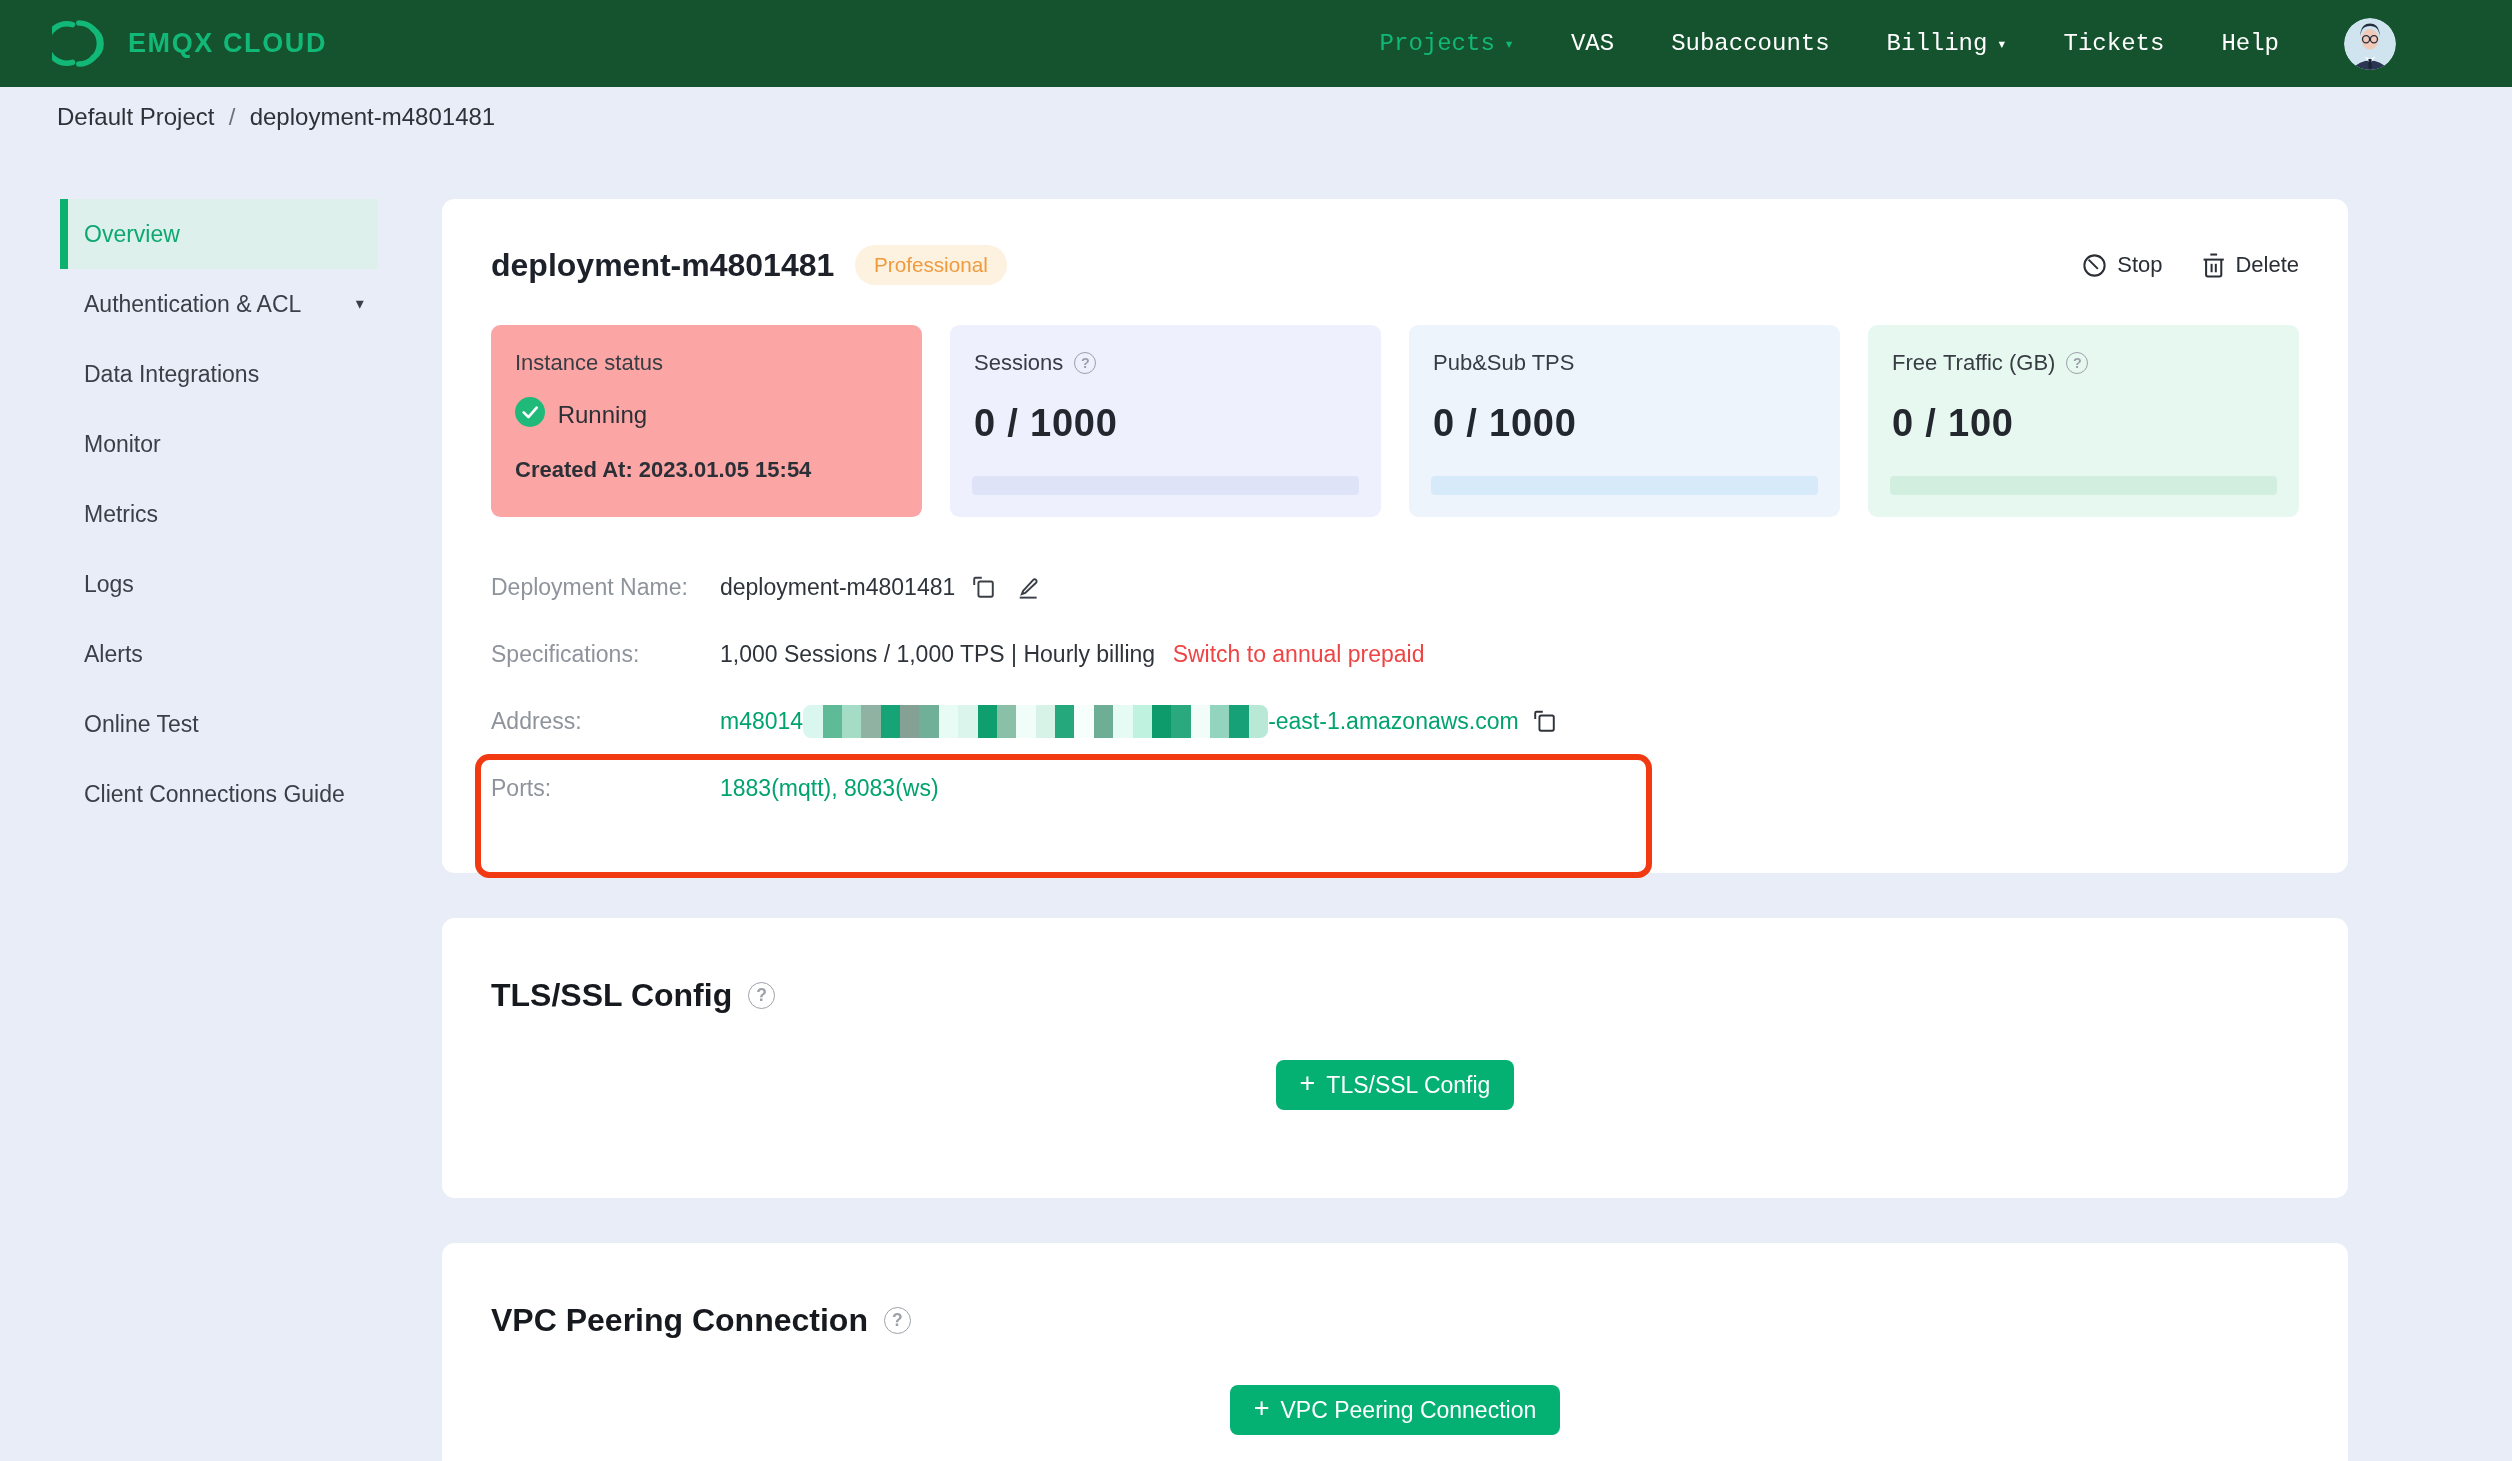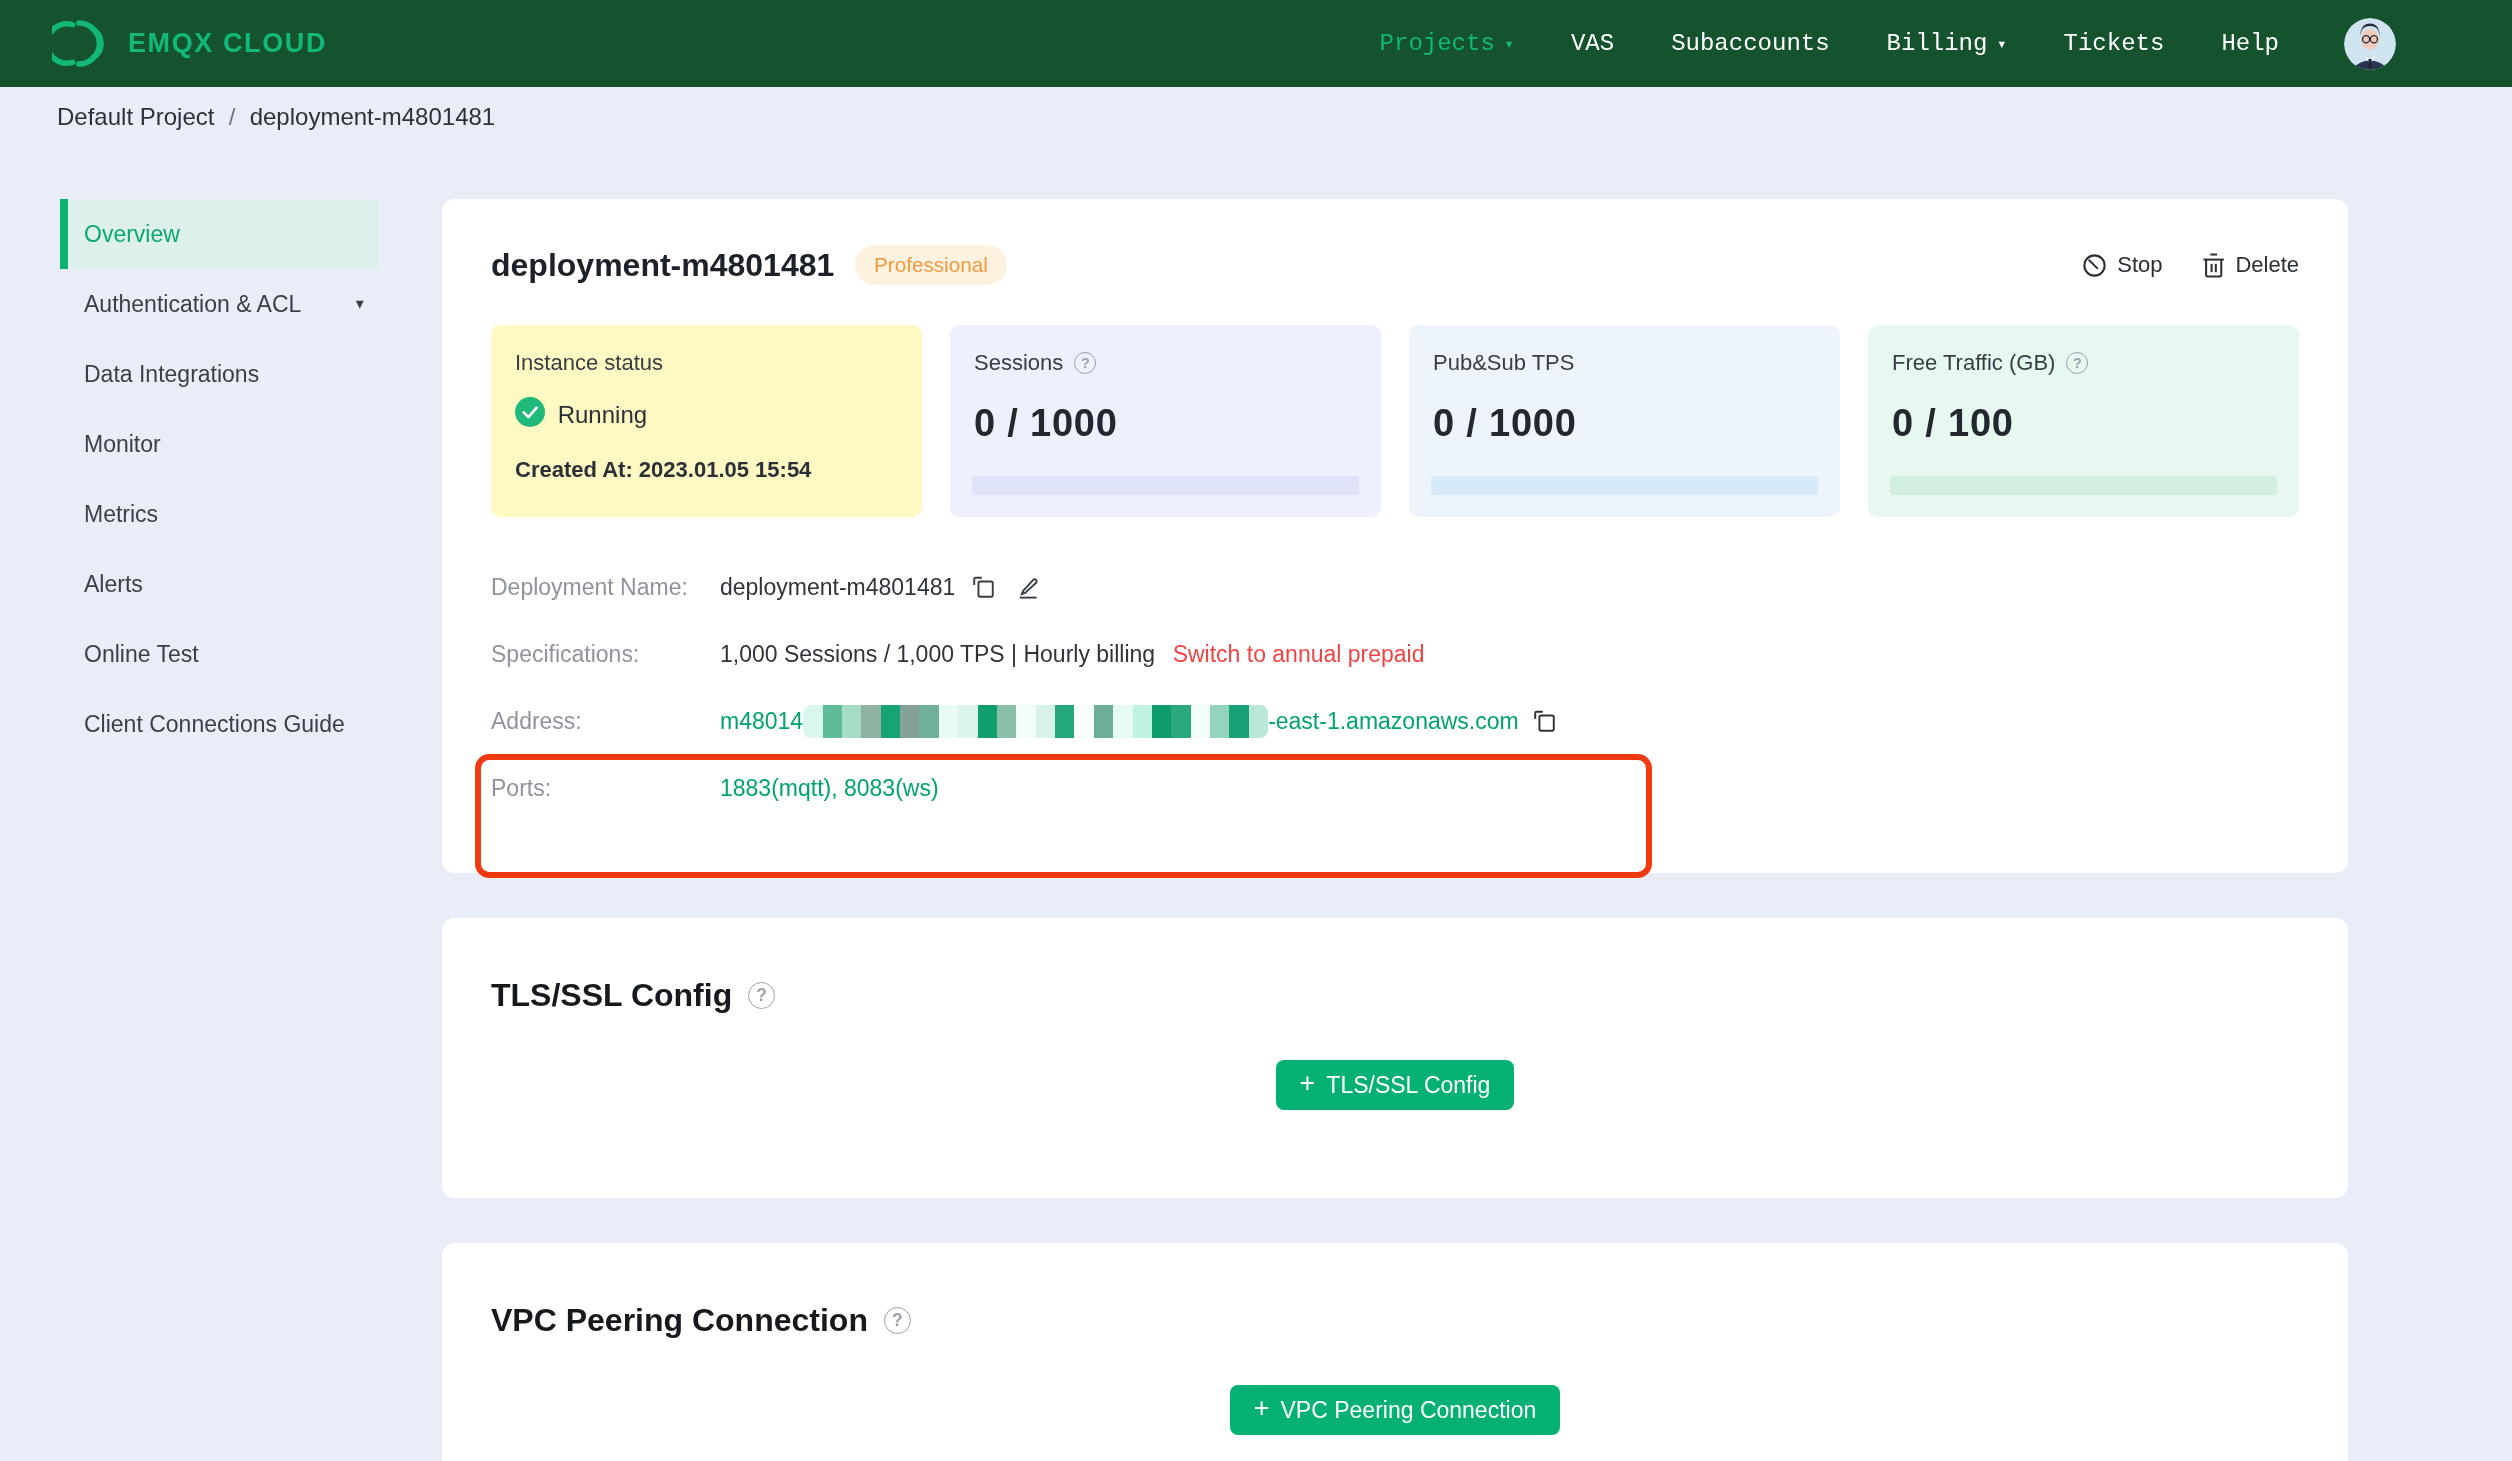--- a/index.html
+++ b/index.html
@@ -51,21 +51,21 @@
     margin-left:20.7px; font-size:20.7px; color:#f09a3e; background:#fdf1e0;
     padding:8px 19px; border-radius:794px;
   }
   .head-actions { margin-left:auto; display:flex; align-items:center; gap:38px; }
   .act-btn { display:flex; align-items:center; gap:9.5px; font-size:22px; color:#2a2e35; cursor:pointer; background:none; border:none; font-family:inherit; }
   .act-btn svg { display:block; }
 
   
   .stats { display:flex; gap:28px; margin-top:40px; }
   .stat-card { flex:1 1 0; height:192px; border-radius:9.5px; padding:25.4px 24px; position:relative; }
-  .stat-card.c1 { background:#fef9c3; }
+  .stat-card.c1 { background:#fca5a5; }
   .stat-card.c2 { background:#eef0fd; }
   .stat-card.c3 { background:#eef4fc; }
   .stat-card.c4 { background:#e7f8f1; }
   .stat-label { font-size:22px; color:#383d44; display:flex; align-items:center; gap:11px; }
   .stat-value { font-size:38px; font-weight:bold; color:#23272e; margin-top:25.4px; letter-spacing:0.8px; }
   .bar { position:absolute; left:22px; right:22px; bottom:22px; height:19px; border-radius:4px; }
   .c2 .bar { background:#dfe3f8; }
   .c3 .bar { background:#d6eaf9; }
   .c4 .bar { background:#d2eedf; }
   .status-line { display:flex; align-items:center; gap:12.7px; margin-top:20.7px; font-size:24px; color:#2b3036; }
@@ -183,20 +183,23 @@
       <span class="side-caret">▾</span>
     </div>
     <div class="side-item">
       <span class="lbl">Data Integrations</span>
     </div>
     <div class="side-item">
       <span class="lbl">Monitor</span>
     </div>
     <div class="side-item">
       <span class="lbl">Metrics</span>
+    </div>
+    <div class="side-item">
+      <span class="lbl">Logs</span>
     </div>
     <div class="side-item">
       <span class="lbl">Alerts</span>
     </div>
     <div class="side-item">
       <span class="lbl">Online Test</span>
     </div>
     <div class="side-item">
       <span class="lbl">Client Connections Guide</span>
     </div>

